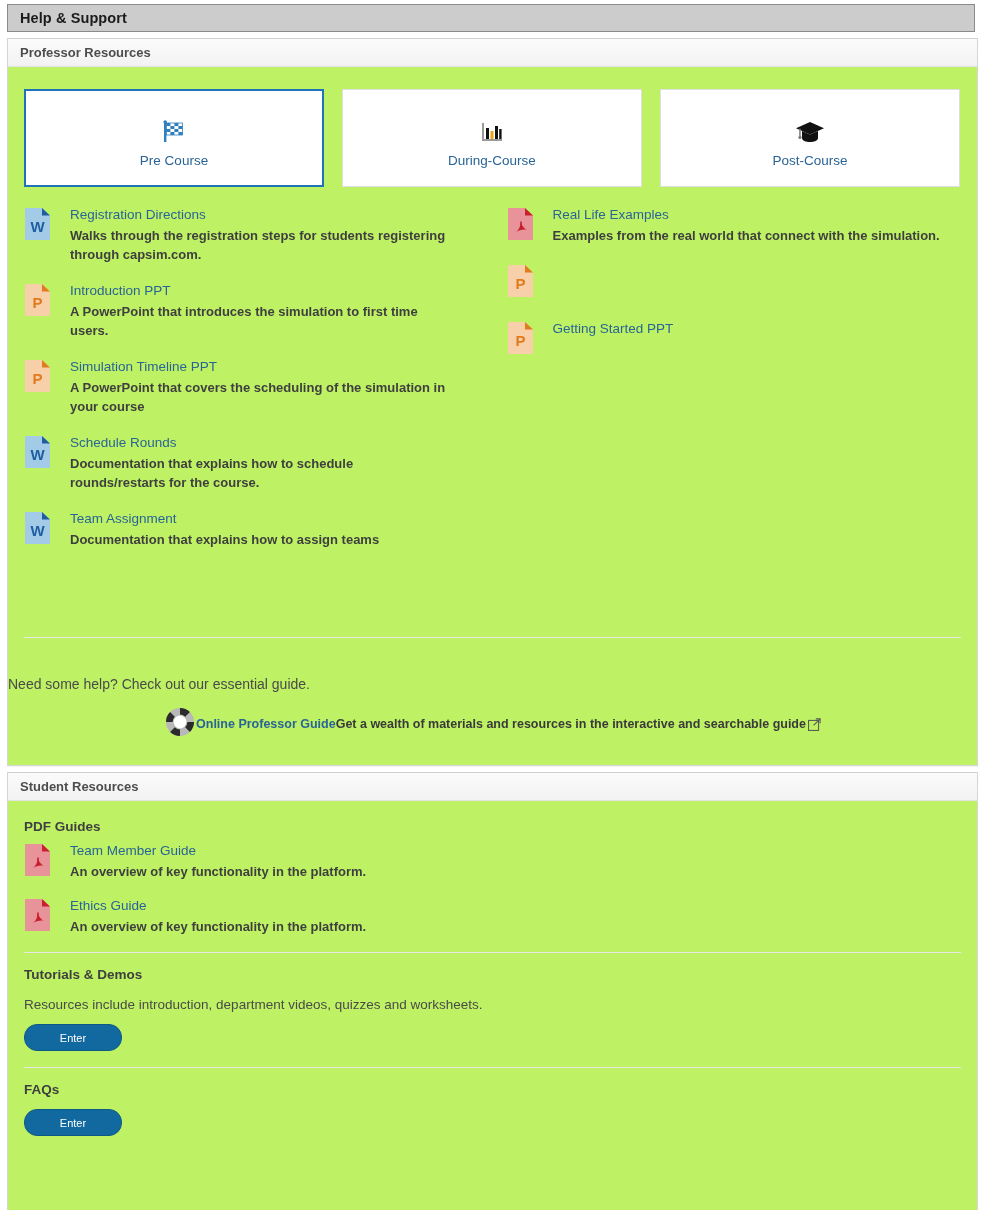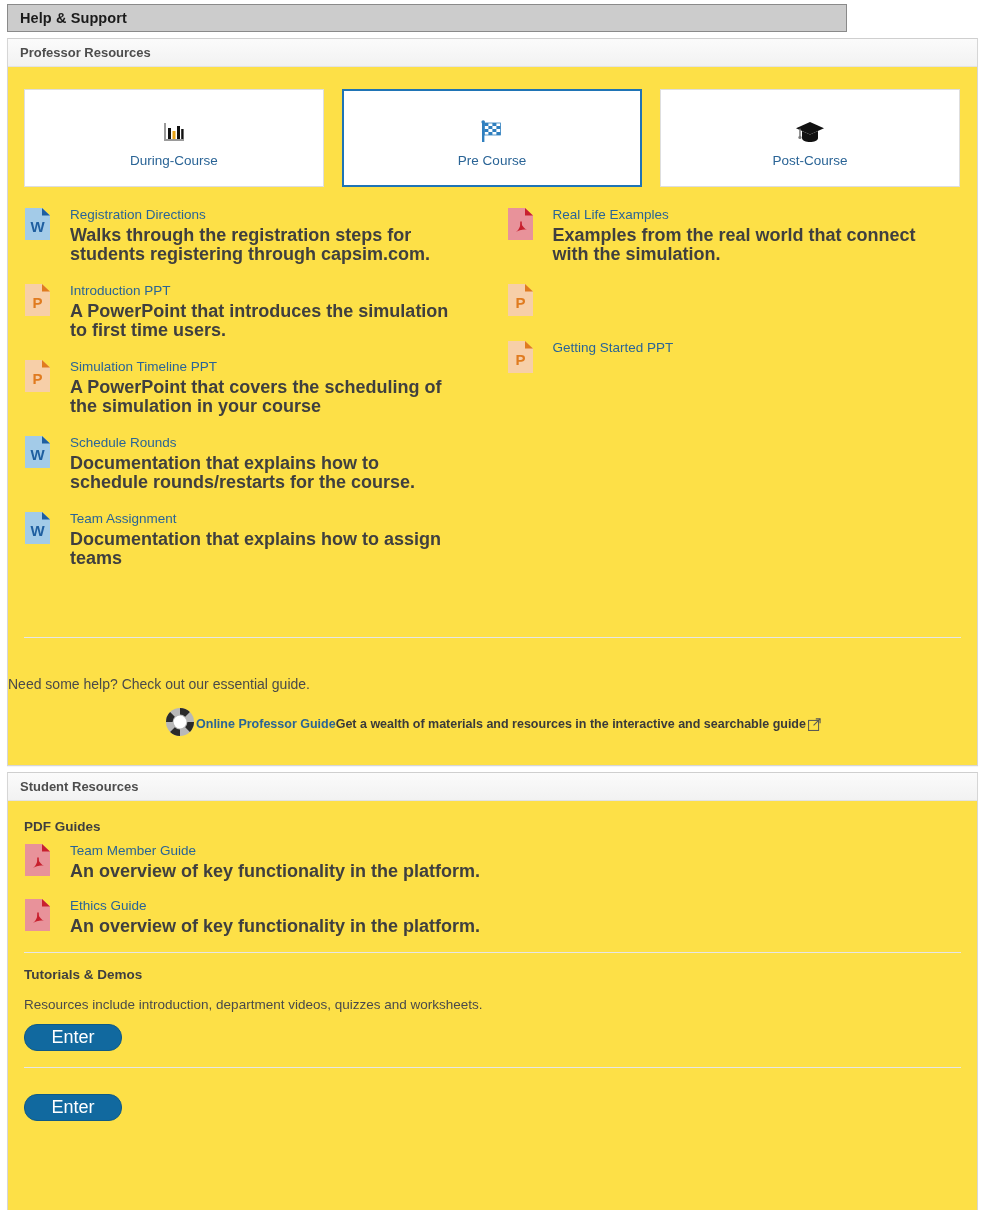--- a/index.html
+++ b/index.html
@@ -7,32 +7,32 @@
     margin: 0; padding: 0;
     width: 985px; height: 1210px;
     background: #ffffff;
     font-family: "Liberation Sans", sans-serif;
     overflow: hidden;
   }
   .page { position: relative; width: 985px; height: 1210px; background: #ffffff; }
 
   
   .titlebar {
-    position: absolute; left: 7px; top: 4px; width: 840px; height: 28px;
+    position: absolute; left: 7px; top: 4px; width: 968px; height: 28px;
     background: #cccccc; border: 1px solid #8a8a8a;
     display: flex; align-items: center;
   }
   .titlebar-text {
     font-size: 14.5px; font-weight: bold; color: #1b1b1b;
     padding-left: 12px; letter-spacing: .1px;
   }
 
   
   .panel {
-    position: absolute; background: #fde047;
+    position: absolute; background: #bef264;
     border: 1px solid #d6d6d6;
     border-top: 1px solid #cfcfcf;
     box-shadow: 0 1px 1px rgba(0,0,0,.04);
   }
   #panel-professor { left: 7px; top: 38px; width: 971px; height: 728px; }
   #panel-student  { left: 7px; top: 772px; width: 971px; height: 452px; }
 
   .panel-header {
     height: 28px;
     background: linear-gradient(to bottom, #fbfbfb 0%, #f2f2f2 100%);
@@ -65,21 +65,21 @@
   .res-col.right { padding-left: 14px; }
 
   .res-item { display: flex; margin-bottom: 17px; }
   .res-icon { width: 34px; flex: 0 0 34px; padding-top: 2px; }
   .res-text { padding-left: 12px; }
   .res-title {
     font-size: 13.5px; color: #2a6496; line-height: 18px;
     cursor: pointer; display: inline-block;
   }
   .res-desc {
-    font-size: 18px; font-weight: bold; color: #3f3f3f;
+    font-size: 13px; font-weight: bold; color: #3f3f3f;
     line-height: 19px; margin-top: 2px; max-width: 380px;
   }
   .res-col.right .res-desc { max-width: 392px; }
 
   
   .divider {
     height: 1px; background: #e6e6e6;
     margin: 10px 16px 0 16px;
   }
   .guide-block { padding: 38px 0 0 0; text-align: left; }
@@ -96,55 +96,41 @@
   .stu-body { padding: 18px 16px 0 16px; }
   .stu-h { font-size: 13.5px; font-weight: bold; color: #3f3f3f; margin-bottom: 7px; }
   .stu-sub { font-size: 13.5px; color: #4a4a4a; margin-top: 15px; }
   .stu-item { display: flex; margin-bottom: 15px; }
   .stu-item .res-desc { max-width: 500px; }
   .stu-divider { height: 1px; background: #e6e6e6; margin: 16px 0 0 0; }
   .btn-enter {
     margin-top: 12px;
     width: 98px; height: 27px;
     background: #11699f; border: 1px solid #0e5a87; border-radius: 13px;
-    color: #ffffff; font-size: 18px;
+    color: #ffffff; font-size: 11px;
     display: flex; align-items: center; justify-content: center;
     cursor: pointer;
   }
   .section-gap { height: 14px; }
 </style>
 </head>
 <body>
 
 <div class="page">
 
   <div class="titlebar">
     <div class="titlebar-text">Help &amp; Support</div>
   </div>
 
   <div class="panel" id="panel-professor">
     <div class="panel-header">
       <div class="panel-header-text">Professor Resources</div>
     </div>
 
     <div class="cards">
-
-      <div class="card">
-        <div class="card-icon">
-          <svg width="26" height="26" viewBox="0 0 26 26">
-            <rect x="3" y="4" width="2" height="18" fill="#9a9a9a"></rect>
-            <rect x="3" y="20" width="20" height="2" fill="#9a9a9a"></rect>
-            <rect x="7" y="9" width="3" height="11" fill="#111111"></rect>
-            <rect x="11.5" y="12" width="3" height="8" fill="#e8a317"></rect>
-            <rect x="16" y="7" width="3" height="13" fill="#111111"></rect>
-            <rect x="20.2" y="10" width="2.4" height="10" fill="#111111"></rect>
-          </svg>
-        </div>
-        <div class="card-label">During-Course</div>
-      </div>
 
       <div class="card selected">
         <div class="card-icon">
           <svg width="28" height="28" viewBox="0 0 28 28">
             <rect x="4" y="5" width="2.4" height="20" fill="#2f7fbf"></rect>
             <circle cx="5.2" cy="5" r="1.8" fill="#2f7fbf"></circle>
             <g>
               <rect x="6.4" y="6" width="16" height="12" fill="#ffffff"></rect>
               <rect x="6.4" y="6" width="4" height="3" fill="#2f7fbf"></rect>
               <rect x="14.4" y="6" width="4" height="3" fill="#2f7fbf"></rect>
@@ -156,20 +142,34 @@
               <rect x="18.4" y="15" width="4" height="3" fill="#2f7fbf"></rect>
               <rect x="6.4" y="6" width="16" height="12" fill="none" stroke="#2f7fbf" stroke-width="0.8"></rect>
             </g>
           </svg>
         </div>
         <div class="card-label">Pre Course</div>
       </div>
 
       <div class="card">
         <div class="card-icon">
+          <svg width="26" height="26" viewBox="0 0 26 26">
+            <rect x="3" y="4" width="2" height="18" fill="#9a9a9a"></rect>
+            <rect x="3" y="20" width="20" height="2" fill="#9a9a9a"></rect>
+            <rect x="7" y="9" width="3" height="11" fill="#111111"></rect>
+            <rect x="11.5" y="12" width="3" height="8" fill="#e8a317"></rect>
+            <rect x="16" y="7" width="3" height="13" fill="#111111"></rect>
+            <rect x="20.2" y="10" width="2.4" height="10" fill="#111111"></rect>
+          </svg>
+        </div>
+        <div class="card-label">During-Course</div>
+      </div>
+
+      <div class="card">
+        <div class="card-icon">
           <svg width="30" height="26" viewBox="0 0 30 26">
             <path d="M15 3 L29 9.2 L15 15.4 L1 9.2 Z" fill="#111111"></path>
             <path d="M7 12 L7 19 C7 21.6 11 23 15 23 C19 23 23 21.6 23 19 L23 12 L15 15.6 Z" fill="#111111"></path>
             <rect x="4.2" y="9.6" width="1.5" height="8.2" fill="#7a7a7a"></rect>
             <circle cx="4.95" cy="18.4" r="1.6" fill="#7a7a7a"></circle>
           </svg>
         </div>
         <div class="card-label">Post-Course</div>
       </div>
     </div>
@@ -365,18 +365,19 @@
       <div class="stu-divider"></div>
       <div class="section-gap"></div>
 
       <div class="stu-h">Tutorials &amp; Demos</div>
       <div class="stu-sub">Resources include introduction, department videos, quizzes and worksheets.</div>
       <div class="btn-enter">Enter</div>
 
       <div class="stu-divider"></div>
       <div class="section-gap"></div>
 
+      <div class="stu-h">FAQs</div>
       <div class="btn-enter">Enter</div>
 
     </div>
   </div>
 
 </div>
 
 </body></html>

